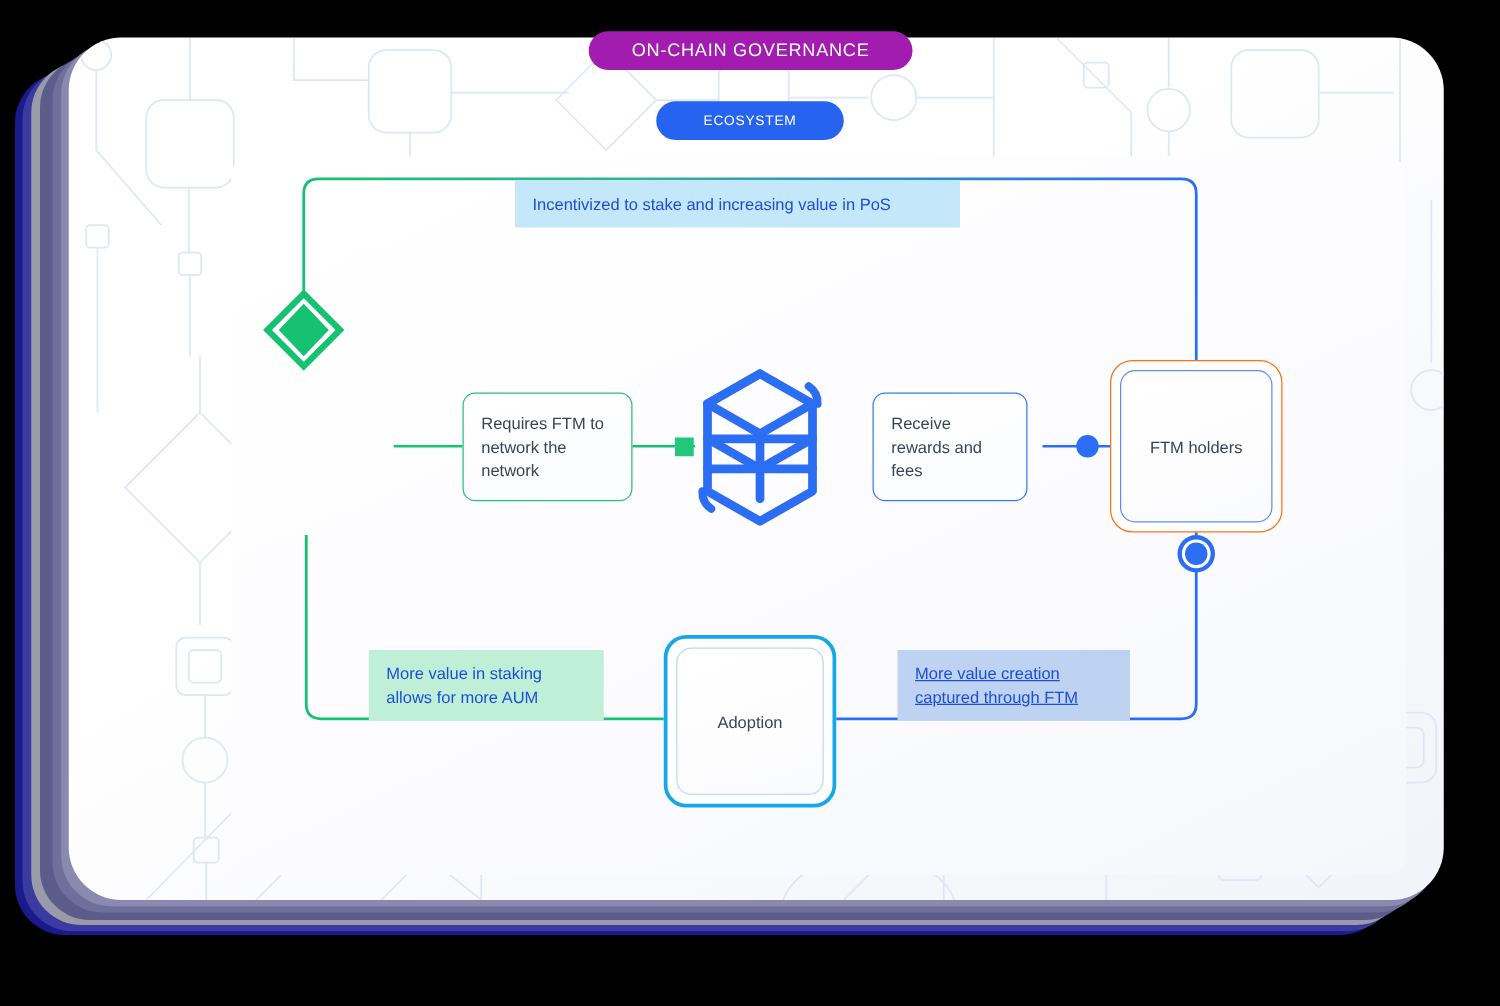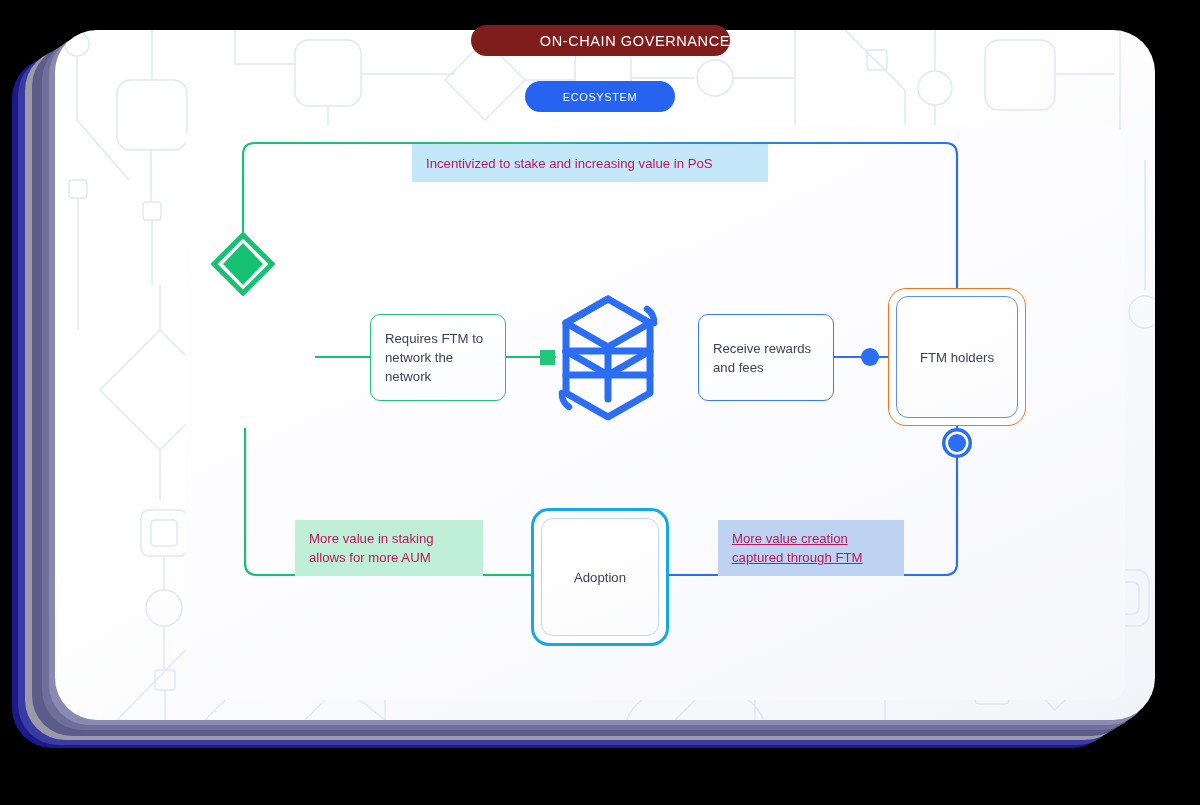--- a/index.html
+++ b/index.html
@@ -50,39 +50,38 @@
     color: #ffffff;
     letter-spacing: 0.6px;
     font-weight: 400;
     border-radius: 999px;
     white-space: nowrap;
     z-index: 40;
   }
   .badge-gov {
     left: 471px; top: 25px;
     width: 259px; height: 31px;
-    background: #7f1d1d;
+    background: #a21caf;
     font-size: 14.5px;
-    justify-content: flex-end;
   }
   .badge-eco {
     left: 525px; top: 81px;
     width: 150px; height: 31px;
     background: #2563F0;
     font-size: 11px;
   }
 
   
   .diagram-svg { position: absolute; left: 0; top: 0; width: 1200px; height: 805px; z-index: 10; }
 
   
   .chip {
     position: absolute;
     z-index: 20;
-    color: #be185d;
+    color: #1d4ed8;
     font-size: 13.2px;
     line-height: 19px;
     padding: 9px 14px;
     display: flex; align-items: flex-end;
   }
   .chip-blue { background: #C5E7FA; }
   .chip-green { background: #BFF0D7; }
   .chip-blue2 { background: #BED2F2; }
 
   #chip-incentivized { left: 412px; top: 144px; width: 356px; height: 38px; }
@@ -127,21 +126,21 @@
   #node-adoption > .node-inner { border: 1.5px solid #bcd8f6; }
 
   
   .node-plain { border-radius: 10px; padding: 0 14px; background: linear-gradient(160deg,#ffffff,#fbfcfe); }
   #node-requires {
     left: 370px; top: 314px; width: 136px; height: 87px;
     border: 1.4px solid #25C37A;
     justify-content: flex-start; text-align: left;
   }
   #node-receive {
-    left: 698px; top: 314px; width: 136px; height: 87px;
+    left: 698px; top: 314px; width: 124px; height: 87px;
     border: 1.4px solid #3B7BF6;
     justify-content: flex-start; text-align: left;
   }
 
   .node-text { font-size: 13.2px; line-height: 19px; }
 
   
   #fantom-logo { position: absolute; left: 556px; top: 293px; width: 104px; height: 130px; z-index: 21; }
 </style>
 </head>

